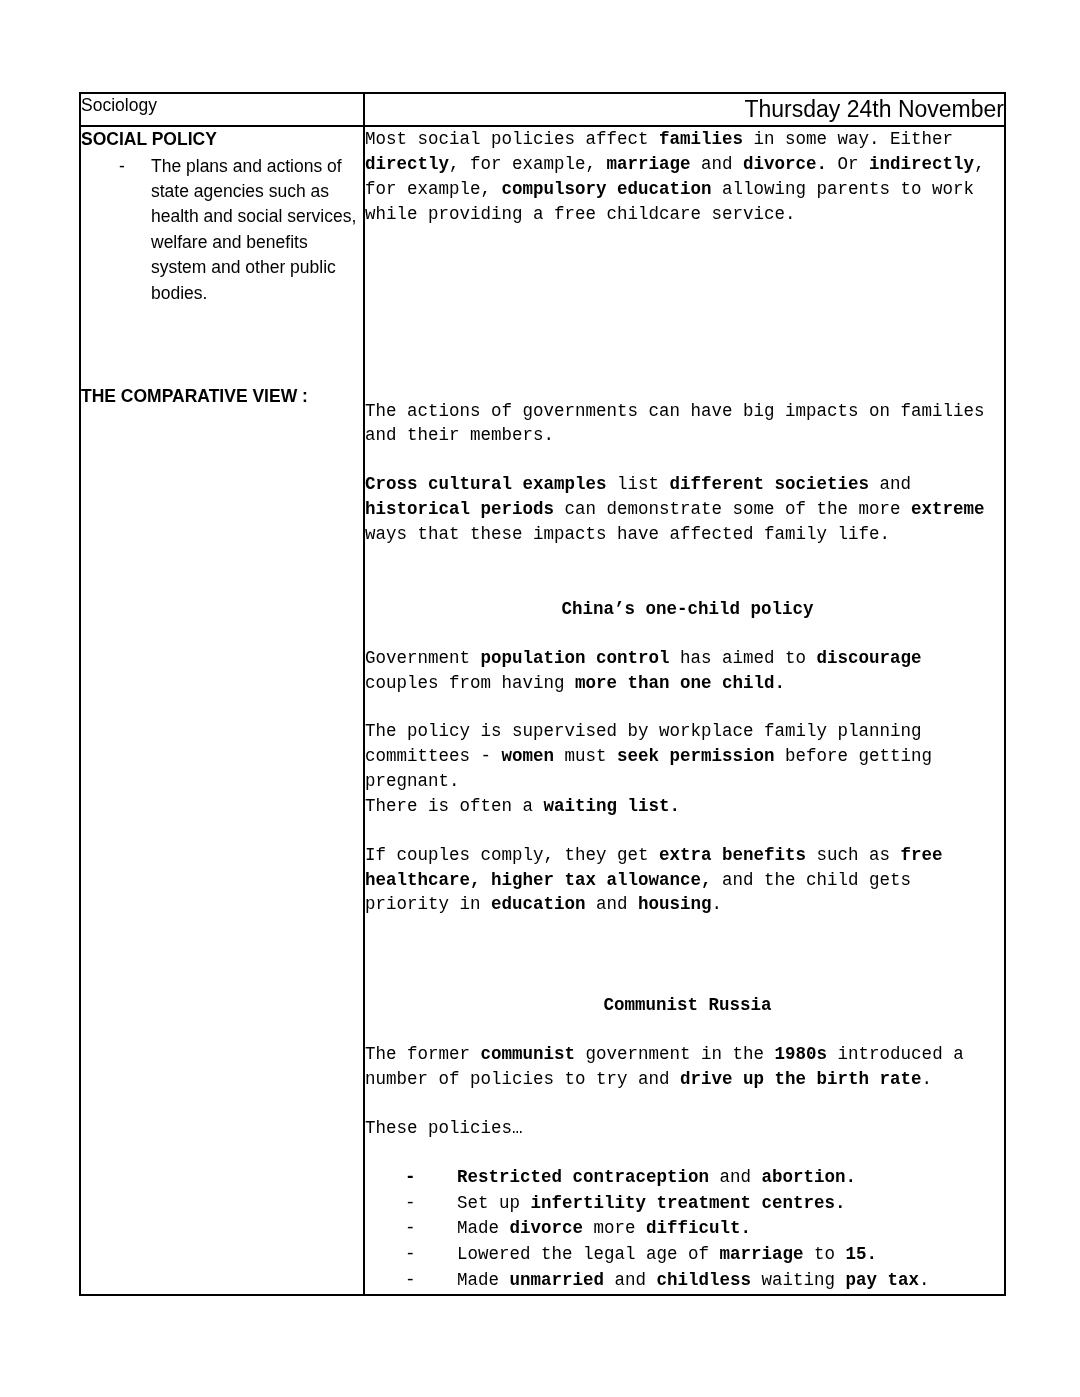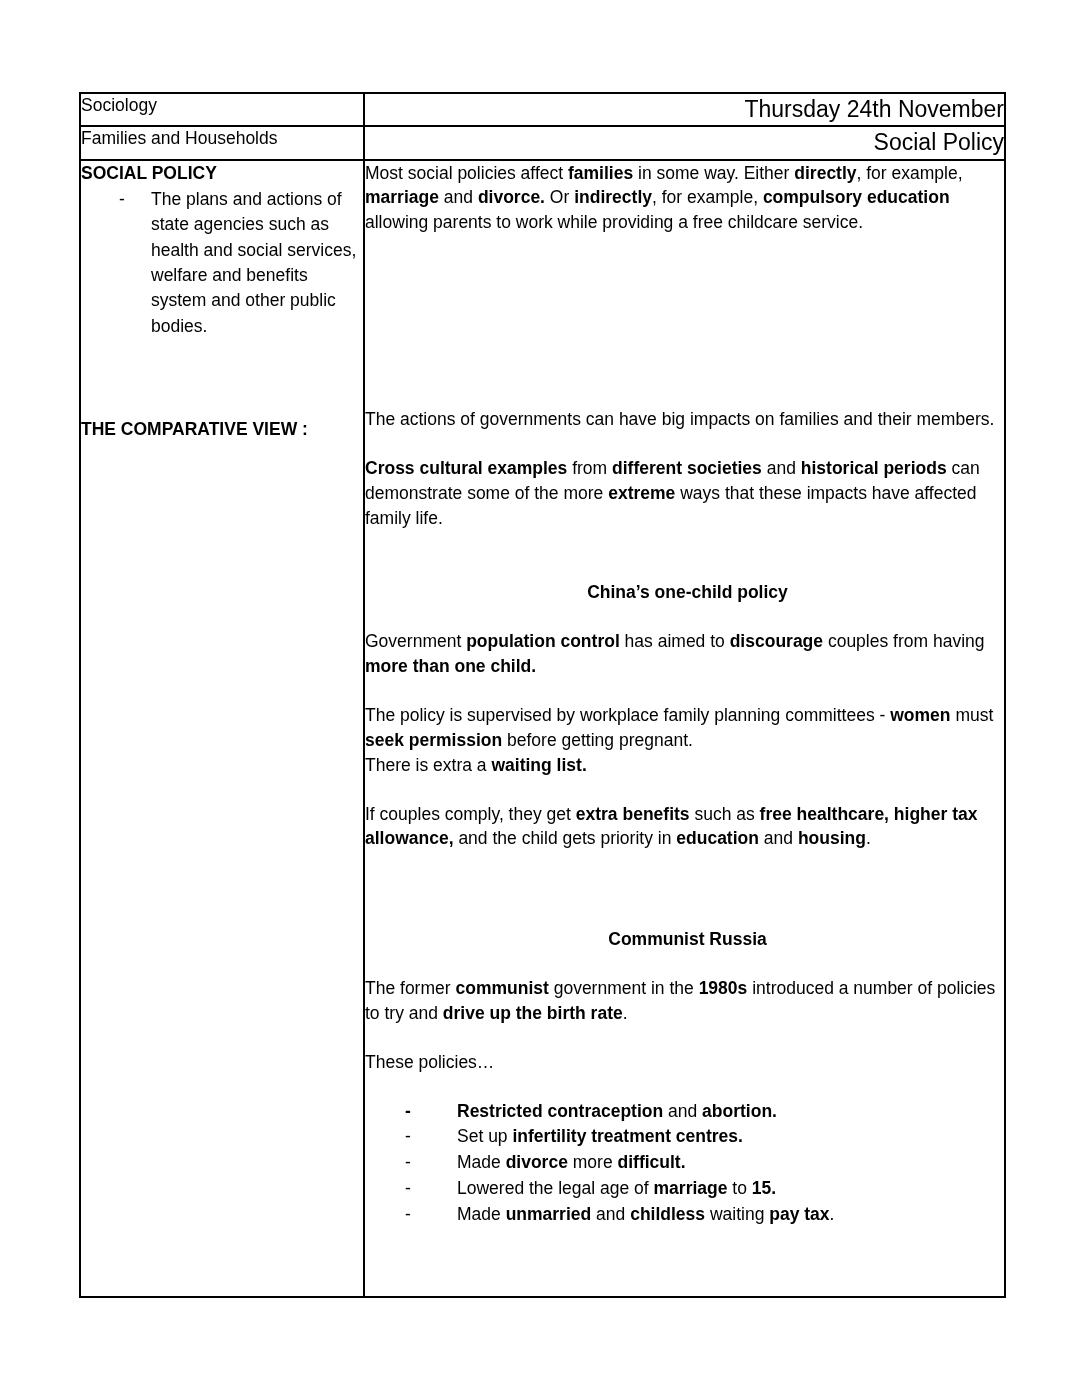--- a/index.html
+++ b/index.html
@@ -52,20 +52,21 @@
   .body-left {
     padding: 11px 8px 10px 11px;
     font-size: 17.5px;
     line-height: 1.45;
     height: 1135px;
   }
   .body-right {
     padding: 11px 12px 10px 11px;
     font-size: 17.5px;
     line-height: 1.42;
+    font-family: Liberation Mono, monospace;
   }
 
   .kicker {
     font-weight: bold;
     margin: 0 0 1px 0;
   }
   .dash-list {
     list-style: none;
     margin: 0;
     padding: 0;
@@ -127,56 +128,48 @@
     <tbody>
       <tr>
         <td class="cell-pad-l">
           <span>Sociology</span>
         </td>
         <td class="cell-pad-r">
           <span>Thursday 24th November</span>
         </td>
       </tr>
       <tr>
-        <td class="cell-pad-l">
-          <span>Families and Households</span>
-        </td>
-        <td class="cell-pad-r">
-          <span>Social Policy</span>
-        </td>
-      </tr>
-      <tr>
         <td class="body-left">
           <div class="kicker">SOCIAL POLICY</div>
           <ul class="dash-list">
             <li>
               <span class="dash">-</span>
               <span>The plans and actions of state agencies such as health and social services, welfare and benefits system and other public bodies.</span>
             </li>
           </ul>
           <div class="spacer-block"></div>
           <div class="kicker">THE COMPARATIVE VIEW :</div>
         </td>
         <td class="body-right">
 
           <p class="para"><span> Most social policies affect </span><b>families</b><span> in some way. Either </span><b>directly</b><span>, for example, </span><b>marriage</b><span> and </span><b>divorce.</b><span> Or </span><b>indirectly</b><span>, for example, </span><b>compulsory education</b><span> allowing parents to work while providing a free childcare service.</span></p>
 
           <div style="height:148px"></div>
 
           <p class="para"><span>The actions of governments can have big impacts on families and their members.</span></p>
 
-          <p class="para"><b>Cross cultural examples</b><span> from </span><b>different societies</b><span> and </span><b>historical periods</b><span> can demonstrate some of the more </span><b>extreme</b><span> ways that these impacts have affected family life.</span></p>
+          <p class="para"><b>Cross cultural examples</b><span> list </span><b>different societies</b><span> and </span><b>historical periods</b><span> can demonstrate some of the more </span><b>extreme</b><span> ways that these impacts have affected family life.</span></p>
 
           <div class="gap-lg"></div>
 
           <div class="centered-head">China’s one-child policy</div>
 
           <p class="para"><span>Government </span><b>population control</b><span> has aimed to </span><b>discourage</b><span> couples from having </span><b>more than one child.</b></p>
 
-          <p class="para"><span>The policy is supervised by workplace family planning committees - </span><b>women</b><span> must </span><b>seek permission</b><span> before getting pregnant.</span><br><span>There is extra a </span><b>waiting list.</b></p>
+          <p class="para"><span>The policy is supervised by workplace family planning committees - </span><b>women</b><span> must </span><b>seek permission</b><span> before getting pregnant.</span><br><span>There is often a </span><b>waiting list.</b></p>
 
           <p class="para"><span>If couples comply, they get </span><b>extra benefits</b><span> such as </span><b>free healthcare,</b><span> </span><b>higher tax allowance,</b><span> and the child gets priority in </span><b>education</b><span> and </span><b>housing</b><span>.</span></p>
 
           <div class="gap-xl"></div>
 
           <div class="centered-head">Communist Russia</div>
 
           <p class="para"><span>The former </span><b>communist</b><span> government in the </span><b>1980s</b><span> introduced a number of policies to try and </span><b>drive up the birth rate</b><span>.</span></p>
 
           <p class="para"><span>These policies…</span></p>

